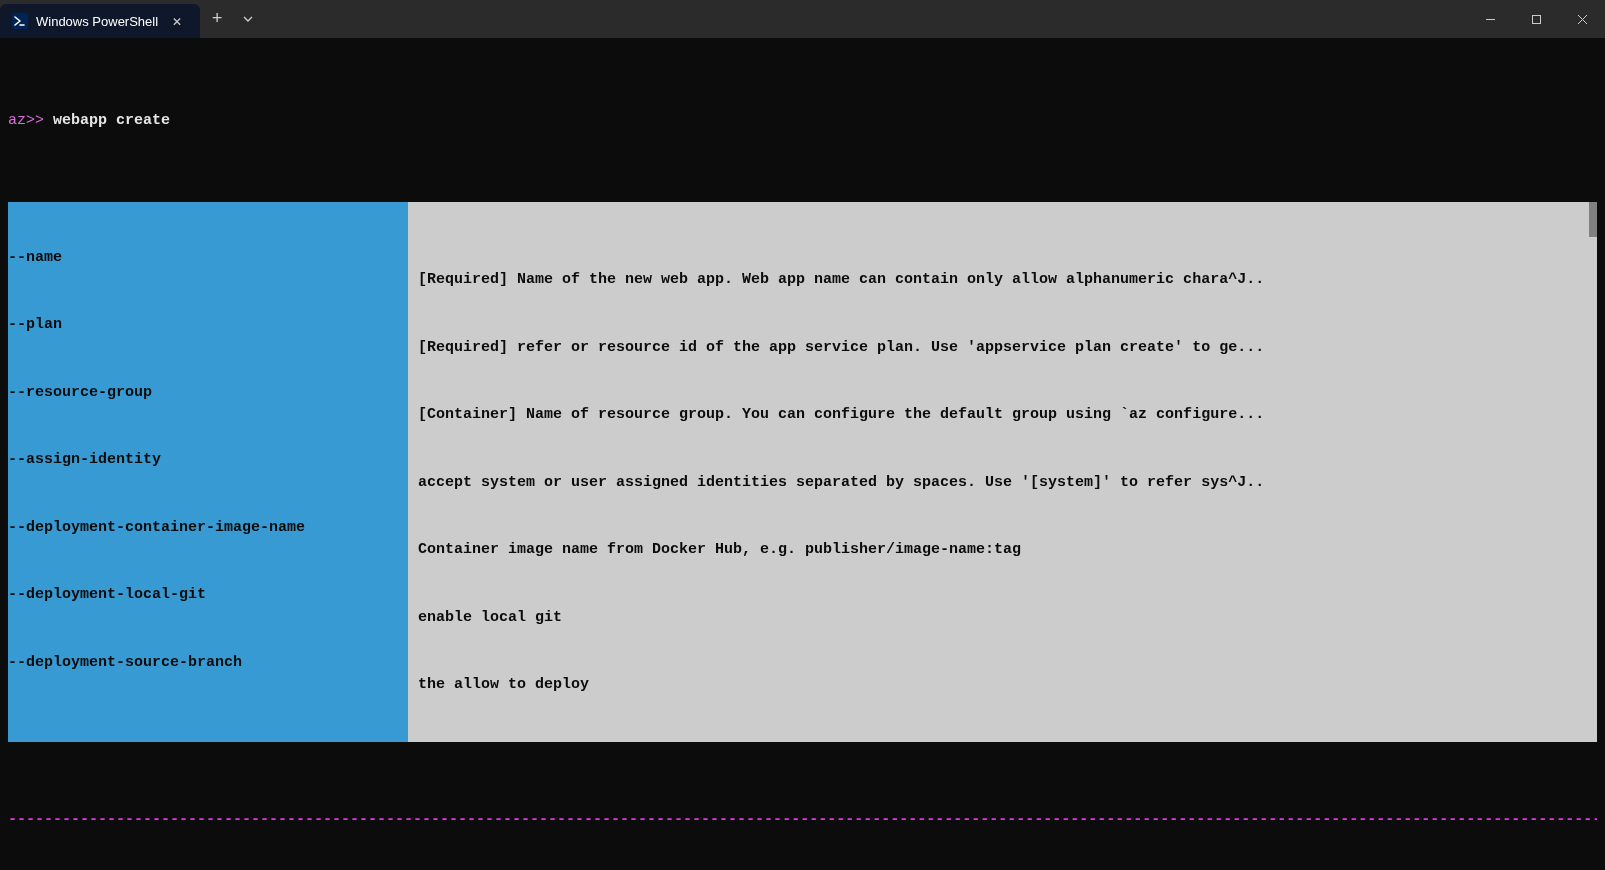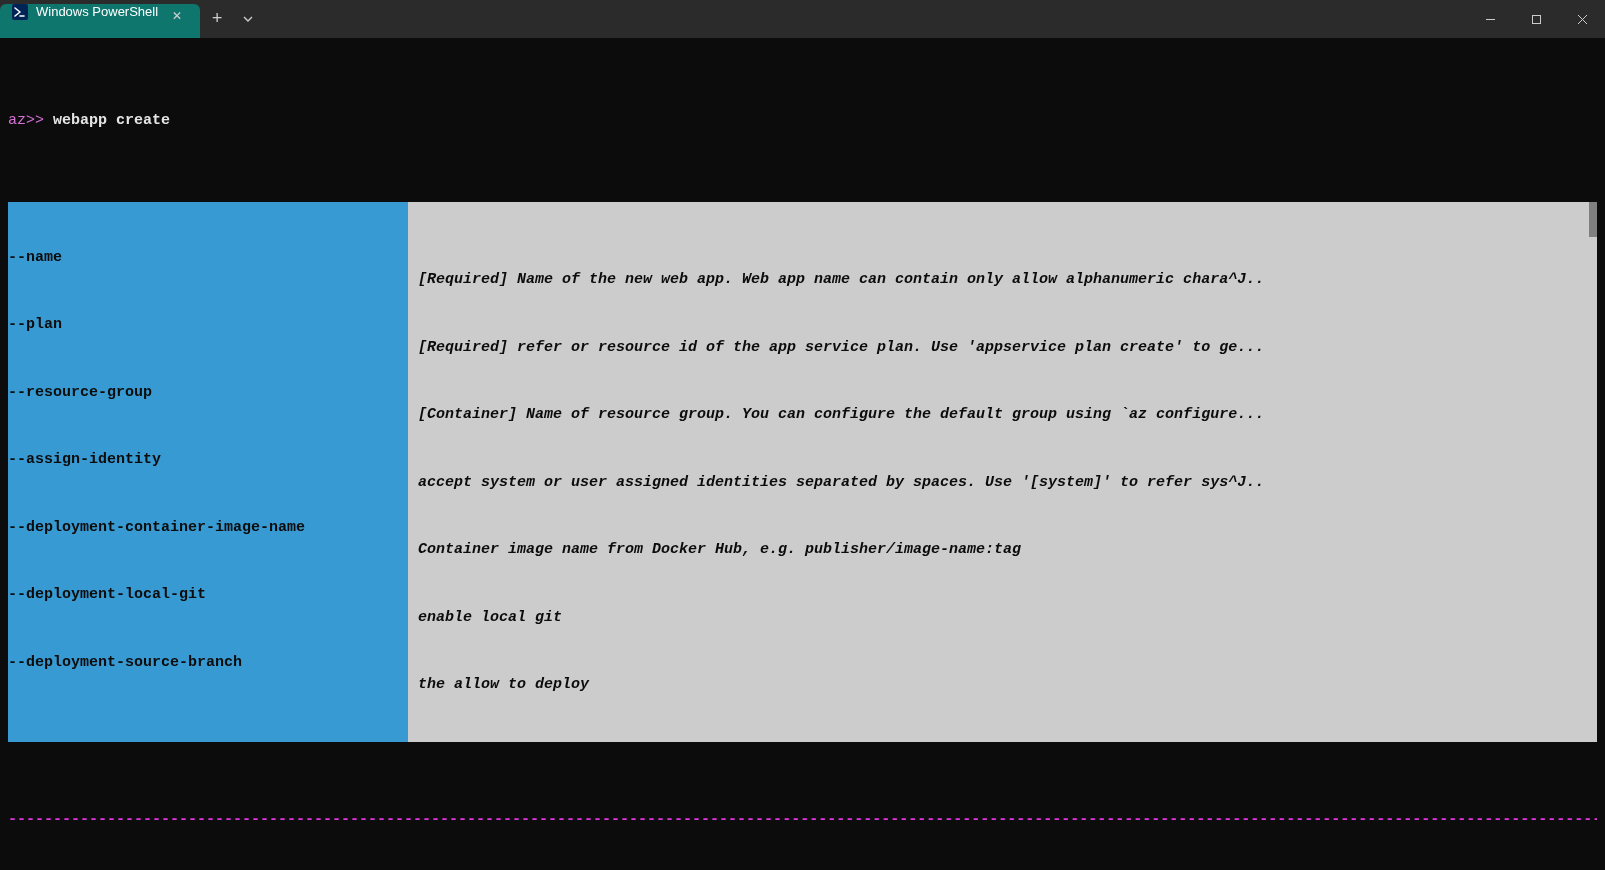--- a/index.html
+++ b/index.html
@@ -19,25 +19,25 @@
   align-items: center;
   justify-content: space-between;
   user-select: none;
 }
 .tabs {
   display: flex;
   align-items: center;
   height: 100%;
 }
 .tab {
-  background: #0f766e;
+  background: #0f172a;
   height: 34px;
   margin-top: 4px;
   display: flex;
-  align-items: flex-start;
+  align-items: center;
   padding: 0 12px;
   gap: 8px;
   border-top-left-radius: 6px;
   border-top-right-radius: 6px;
   min-width: 200px;
 }
 .tab-icon {
   width: 16px; height: 16px;
   display: inline-flex; align-items:center; justify-content:center;
 }
@@ -73,21 +73,21 @@
 }
 .suggest-left .row { height:22.5px; }
 .suggest-right {
   background:#cccccc;
   color:#0c0c0c;
   flex:1;
   padding: 0 10px;
   font-weight:bold;
   position:relative;
 }
-.suggest-right .row { height:22.5px; overflow:hidden; text-overflow:clip;font-style:italic;}
+.suggest-right .row { height:22.5px; overflow:hidden; text-overflow:clip;}
 .scroll-ind { position:absolute; right:0; top:0; width:8px; height:35px; background:#808080;}
 .dashed {
   color:#e334e3; font-weight:bold; letter-spacing:0; overflow:hidden; width:100%;
 }
 </style>
 </head>
 <body>
 
 <div class="titlebar">
   <div class="tabs">

